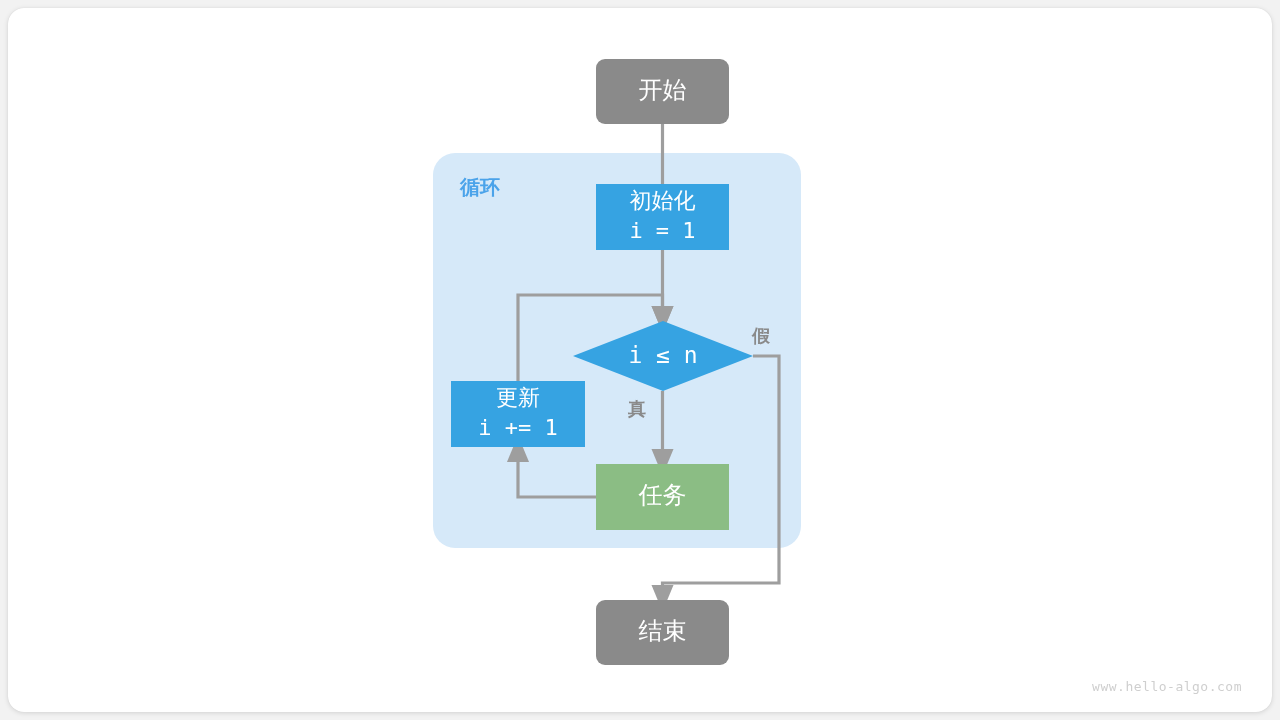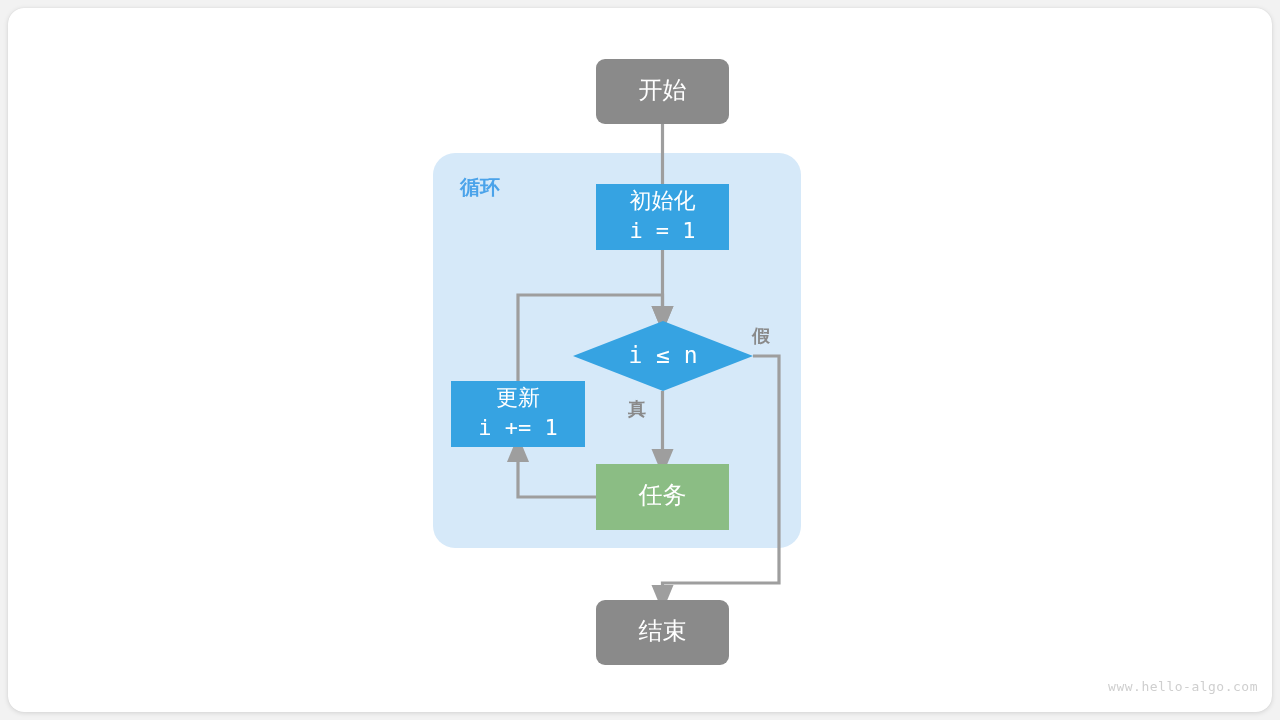--- a/index.html
+++ b/index.html
@@ -52,21 +52,21 @@
     dominant-baseline: middle;
   }
   .group-label {
     font-family: "Liberation Sans", sans-serif;
     font-weight: bold;
     text-anchor: start;
     dominant-baseline: middle;
   }
   .watermark {
     position: absolute;
-    right: 14px;
+    right: 30px;
     bottom: 18px;
     font-family: "DejaVu Sans Mono", monospace;
     font-size: 13px;
     color: #cfcfcf;
     letter-spacing: 0.5px;
     white-space: nowrap;
   }
 </style>
 </head>
 <body>

